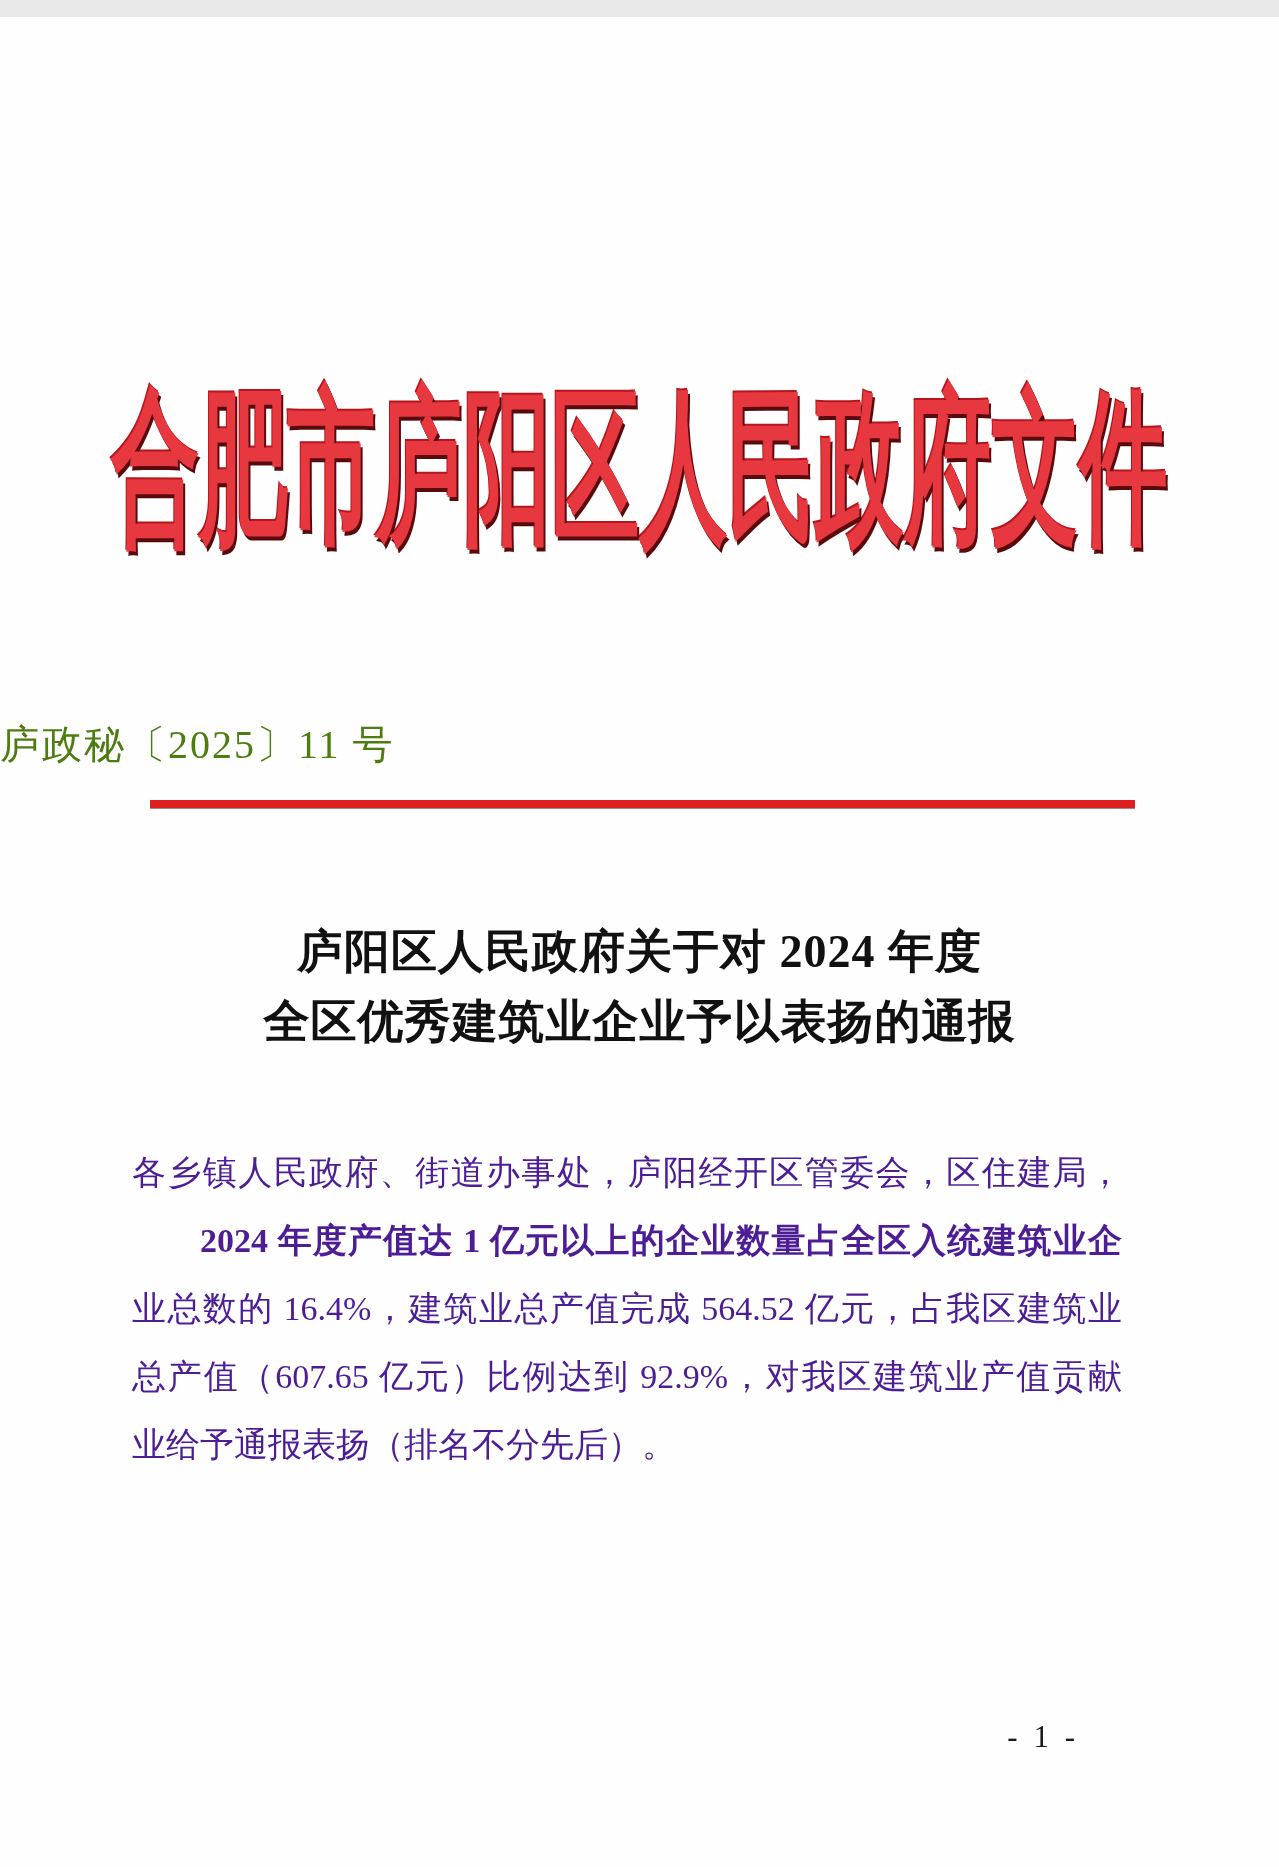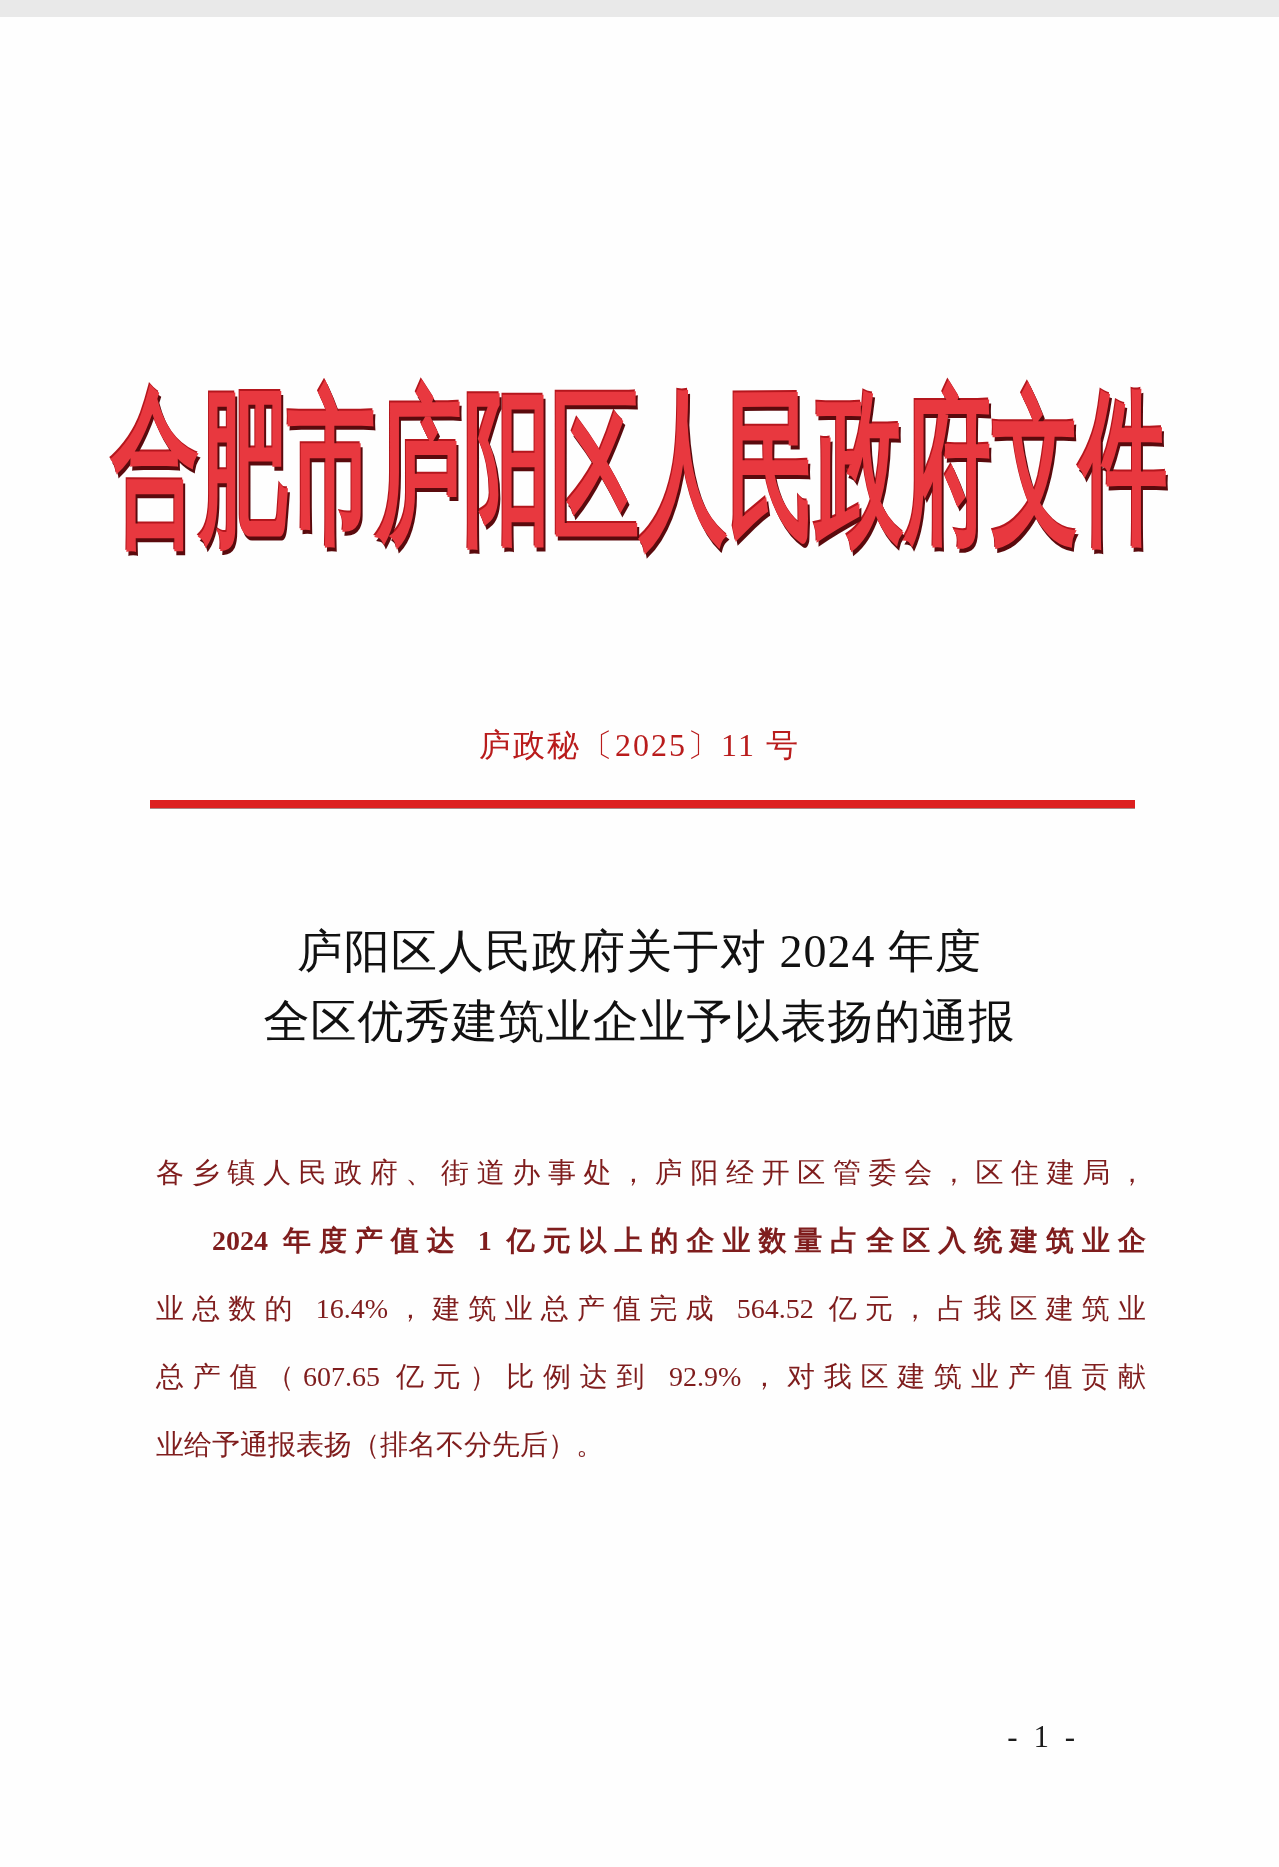--- a/index.html
+++ b/index.html
@@ -29,58 +29,58 @@
     transform-origin: center center;
     white-space: nowrap;
     letter-spacing: 0;
   }
   
   .doc-number {
     position: absolute;
     top: 706px;
     left: 0;
     width: 100%;
-    text-align: center;
-    font-size: 32px;
+    text-align: left;
+    font-size: 40px;
     line-height: 44px;
     letter-spacing: 2px;
-    color: #b91c1c;
+    color: #4d7c0f;
   }
   
   .red-rule {
     position: absolute;
     top: 783px;
     left: 150px;
     width: 985px;
     height: 8px;
     background: #dd1f1f;
     box-shadow: 0 1px 0 rgba(90,10,10,0.5);
   }
   
   .doc-title {
     position: absolute;
     top: 900px;
     left: 0;
     width: 100%;
     text-align: center;
-    font-weight: 400;
+    font-weight: 700;
     font-size: 46px;
     line-height: 70px;
     color: #111;
     letter-spacing: 1px;
   }
   
   .body-text {
     position: absolute;
     top: 1122px;
-    left: 156px;
+    left: 132px;
     width: 990px;
-    font-size: 28px;
+    font-size: 34px;
     line-height: 68px;
-    color: #7f1d1d;
+    color: #4c1d95;
   }
   .line {
     width: 100%;
     white-space: nowrap;
   }
   .line.fill {
     text-align: justify;
     text-align-last: justify;
     white-space: normal;
   }

